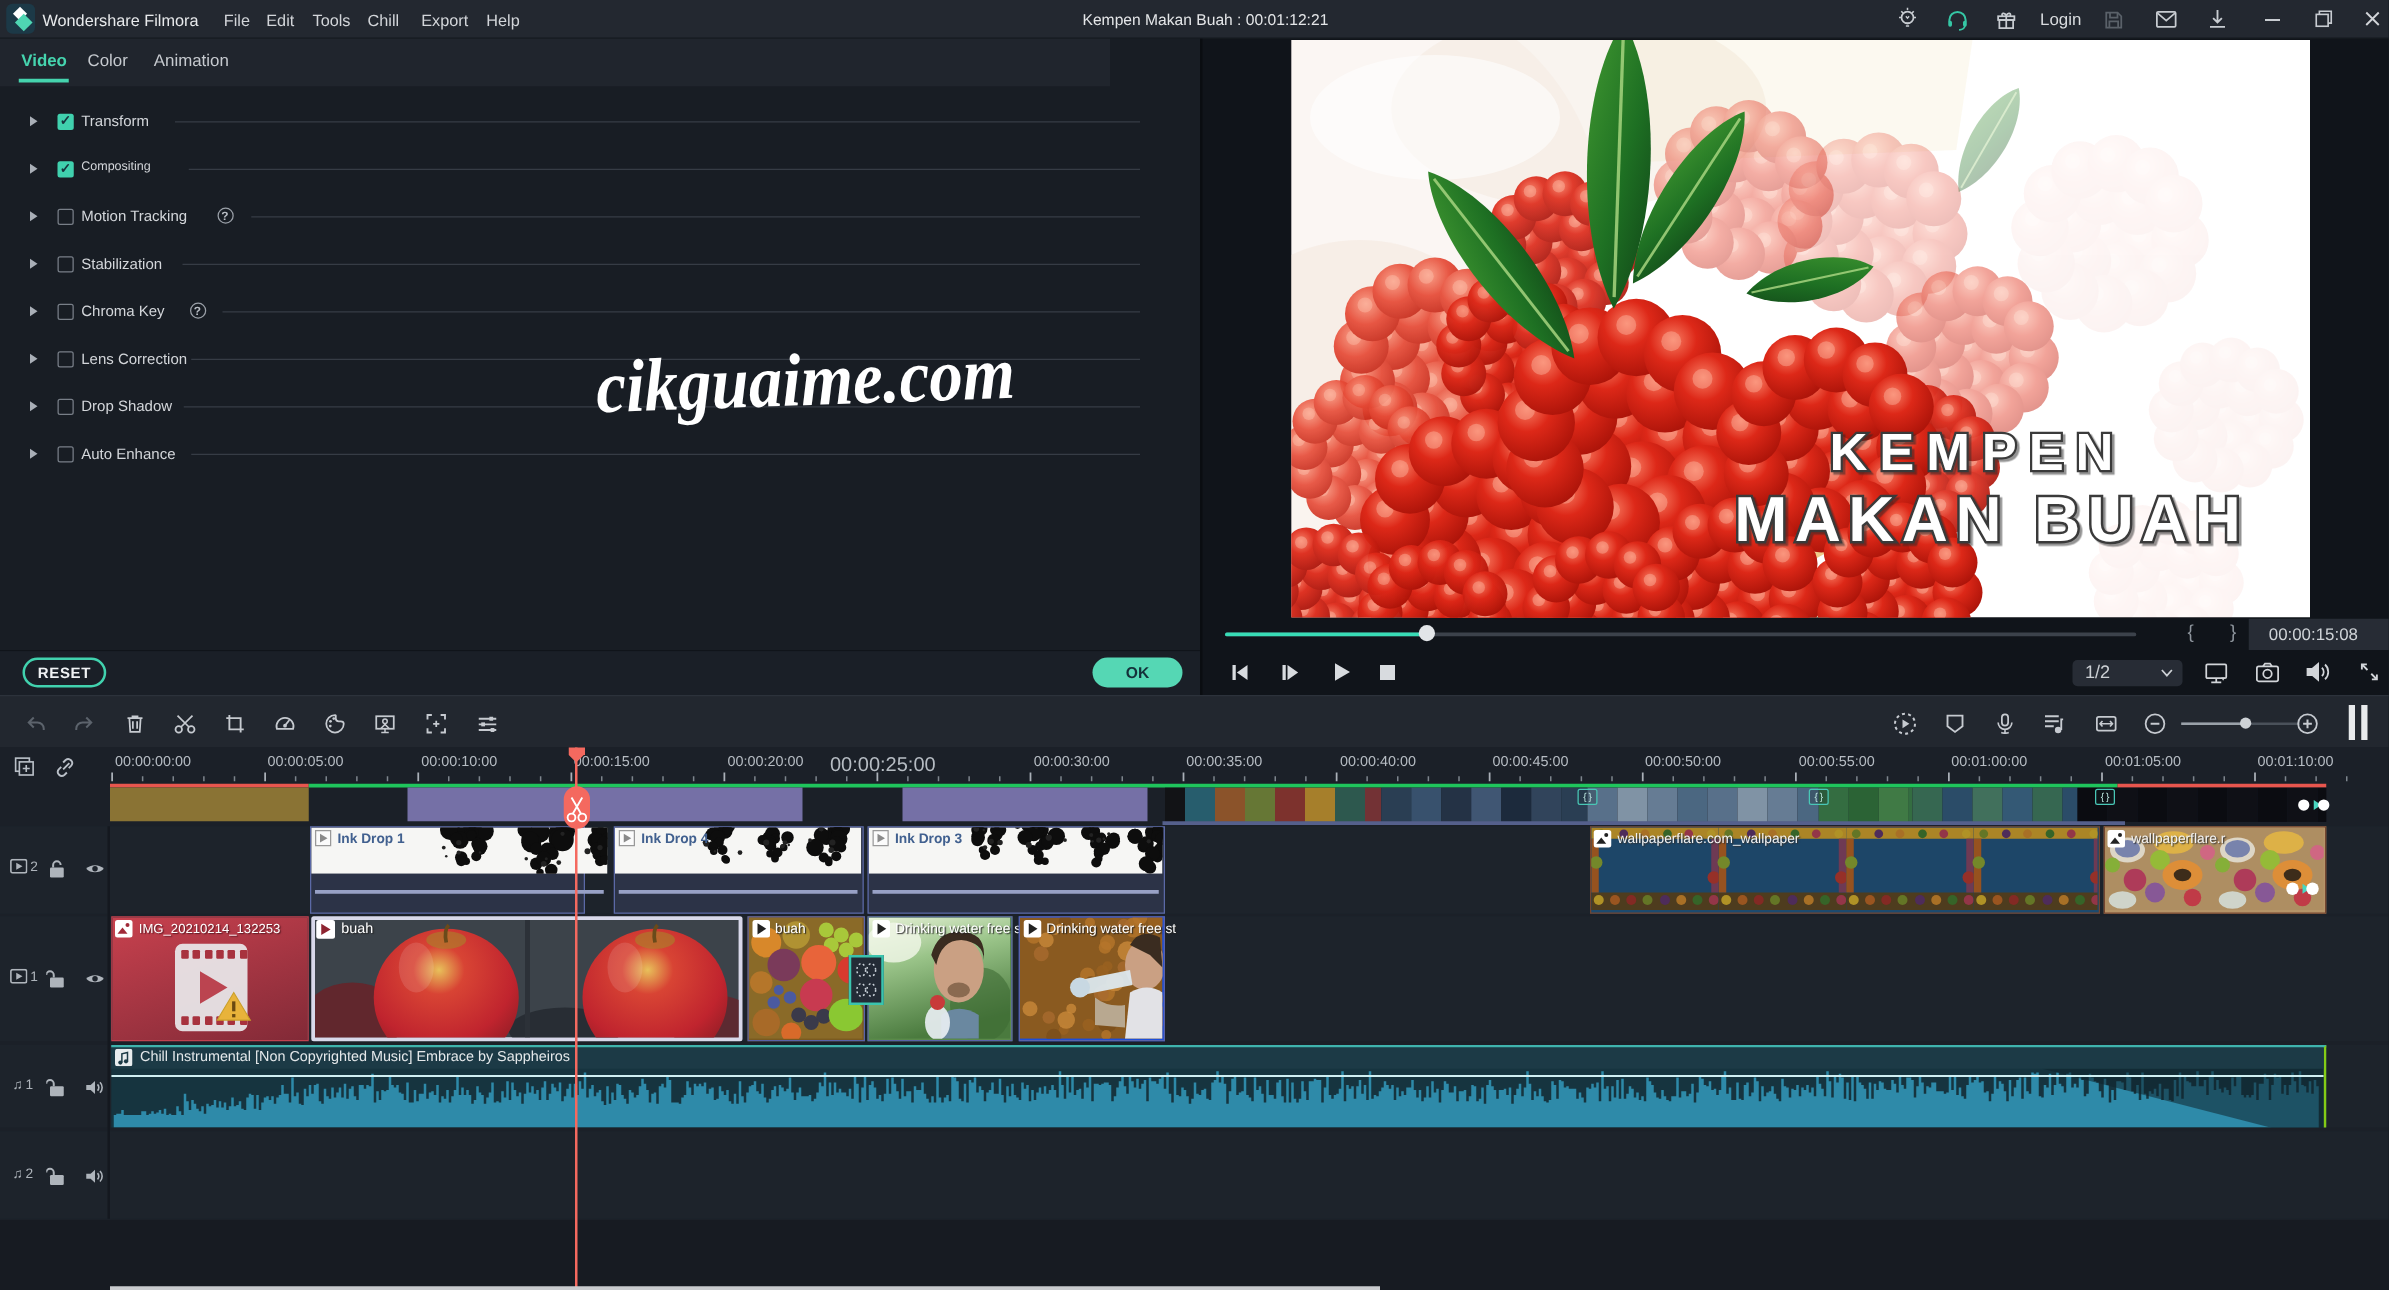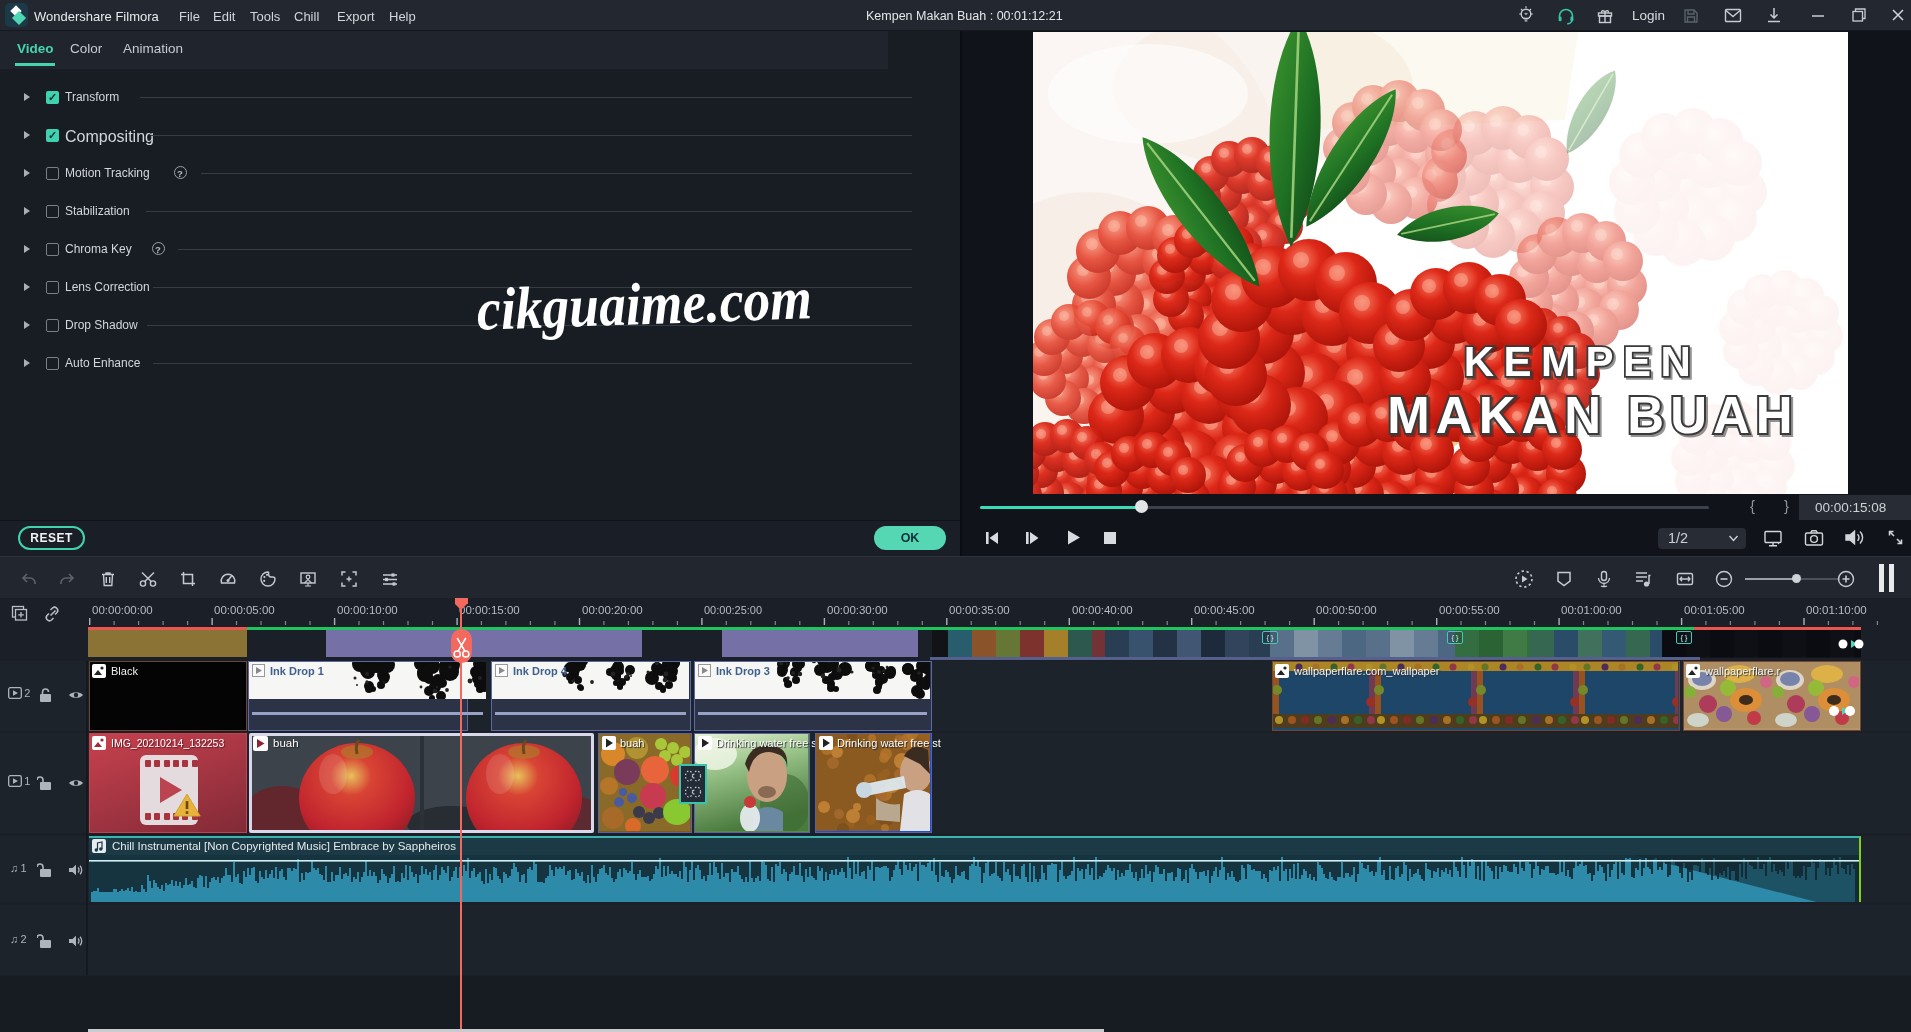--- a/index.html
+++ b/index.html
@@ -70,21 +70,21 @@
    <div class="abs" style="left:15px;top:32px;width:40px;height:3px;background:#45d4ae"></div>
    <div class="txt" style="left:70px;top:10px;font-size:13.5px;color:#c6cacf">Color</div>
    <div class="txt" style="left:123px;top:10px;font-size:13.5px;color:#c6cacf">Animation</div>
  </div>
 <div class="abs" style="left:24px;top:62px;width:0;height:0;border-left:6px solid #a9afb7;border-top:4.5px solid transparent;border-bottom:4.5px solid transparent"></div>
 <div class="abs" style="left:46px;top:59.5px;width:13px;height:13px;border-radius:2px;background:#40d1ae;color:#17323c;font-size:11px;font-weight:bold;text-align:center;line-height:13px">✓</div>
 <div class="txt" style="left:65px;top:59px;font-size:12px;color:#d3d6da">Transform</div>
 <div class="abs" style="left:140px;top:66px;width:772px;height:1px;background:#363c45"></div>
 <div class="abs" style="left:24px;top:100px;width:0;height:0;border-left:6px solid #a9afb7;border-top:4.5px solid transparent;border-bottom:4.5px solid transparent"></div>
 <div class="abs" style="left:46px;top:97.5px;width:13px;height:13px;border-radius:2px;background:#40d1ae;color:#17323c;font-size:11px;font-weight:bold;text-align:center;line-height:13px">✓</div>
-<div class="txt" style="left:65px;top:97px;font-size:16px;color:#d3d6da">Compositing</div>
+<div class="txt" style="left:65px;top:97px;font-size:10px;color:#d3d6da">Compositing</div>
 <div class="abs" style="left:151px;top:104px;width:761px;height:1px;background:#363c45"></div>
 <div class="abs" style="left:24px;top:138px;width:0;height:0;border-left:6px solid #a9afb7;border-top:4.5px solid transparent;border-bottom:4.5px solid transparent"></div>
 <div class="abs" style="left:46px;top:135.5px;width:13px;height:13px;border-radius:2px;border:1.5px solid #787f88"></div>
 <div class="txt" style="left:65px;top:135px;font-size:12px;color:#d3d6da">Motion  Tracking</div>
 <div class="abs" style="left:173.5px;top:135px;width:13px;height:13px;border-radius:50%;border:1.2px solid #9aa0a8;color:#b8bdc4;font-size:9.5px;text-align:center;line-height:13px;font-weight:bold">?</div>
 <div class="abs" style="left:201px;top:142px;width:711px;height:1px;background:#363c45"></div>
 <div class="abs" style="left:24px;top:176px;width:0;height:0;border-left:6px solid #a9afb7;border-top:4.5px solid transparent;border-bottom:4.5px solid transparent"></div>
 <div class="abs" style="left:46px;top:173.5px;width:13px;height:13px;border-radius:2px;border:1.5px solid #787f88"></div>
 <div class="txt" style="left:65px;top:173px;font-size:12px;color:#d3d6da">Stabilization</div>
 <div class="abs" style="left:146px;top:180px;width:766px;height:1px;background:#363c45"></div>
@@ -1085,21 +1085,21 @@
         <path d="M10 7 v5.5 M7.2 9.8 h5.6" stroke="#b9bfc7" stroke-width="1.3"></path>
       </svg>
 <svg class="abs" style="left:43px;top:7px" width="18" height="18" viewBox="0 0 18 18" fill="none" stroke="#b9bfc7" stroke-width="1.5">
         <path d="M7.5 10.5 L12.5 5.5 M6 8.5 L4 10.5 a3.2 3.2 0 0 0 4.5 4.5 L10.5 13 M12 9.5 L14 7.5 A3.2 3.2 0 0 0 9.5 3 L7.5 5"></path>
       </svg>
 <div class="txt" style="left:92px;top:6px;font-size:11.5px;color:#b6bcc3">00:00:00:00</div>
 <div class="txt" style="left:214px;top:6px;font-size:11.5px;color:#b6bcc3">00:00:05:00</div>
 <div class="txt" style="left:337px;top:6px;font-size:11.5px;color:#b6bcc3">00:00:10:00</div>
 <div class="txt" style="left:459px;top:6px;font-size:11.5px;color:#b6bcc3">00:00:15:00</div>
 <div class="txt" style="left:582px;top:6px;font-size:11.5px;color:#b6bcc3">00:00:20:00</div>
-<div class="txt" style="left:704px;top:6px;font-size:11px;color:#b6bcc3">00:00:25:00</div>
+<div class="txt" style="left:664px;top:6px;font-size:16px;color:#b6bcc3">00:00:25:00</div>
 <div class="txt" style="left:827px;top:6px;font-size:11.5px;color:#b6bcc3">00:00:30:00</div>
 <div class="txt" style="left:949px;top:6px;font-size:11.5px;color:#b6bcc3">00:00:35:00</div>
 <div class="txt" style="left:1072px;top:6px;font-size:11.5px;color:#b6bcc3">00:00:40:00</div>
 <div class="txt" style="left:1194px;top:6px;font-size:11.5px;color:#b6bcc3">00:00:45:00</div>
 <div class="txt" style="left:1316px;top:6px;font-size:11.5px;color:#b6bcc3">00:00:50:00</div>
 <div class="txt" style="left:1439px;top:6px;font-size:11.5px;color:#b6bcc3">00:00:55:00</div>
 <div class="txt" style="left:1561px;top:6px;font-size:11.5px;color:#b6bcc3">00:01:00:00</div>
 <div class="txt" style="left:1684px;top:6px;font-size:11.5px;color:#b6bcc3">00:01:05:00</div>
 <div class="txt" style="left:1806px;top:6px;font-size:11.5px;color:#b6bcc3">00:01:10:00</div>
 <svg class="abs" style="left:0;top:0" width="1911" height="28" viewBox="0 0 1911 28">
@@ -1277,29 +1277,20 @@
       </svg>
 <div class="txt" style="left:10px;top:335px;font-size:11px;color:#aeb4bb">♫ 2</div>
 <svg class="abs" style="left:37px;top:334px" width="18" height="18" viewBox="0 0 18 18" fill="none">
         <rect x="3" y="8" width="11" height="8" rx="1" fill="#aeb4bb"></rect>
         <path d="M5.5 8 V6 a3 3 0 0 1 6 0" stroke="#aeb4bb" stroke-width="1.6" transform="translate(1.5,0) scale(-1,1) translate(-10,0)"></path>
       </svg>
 <svg class="abs" style="left:66px;top:334px" width="18" height="18" viewBox="0 0 18 18" fill="none">
         <path d="M3 7 h3.5 L10 3.8 V14.2 L6.5 11 H3 Z" fill="#aeb4bb"></path>
         <path d="M12 6.5 a3.5 3.5 0 0 1 0 5 M14 4.8 a6 6 0 0 1 0 8.4" stroke="#aeb4bb" stroke-width="1.3"></path>
       </svg>
-<div class="abs" style="left:89px;top:63px;width:158px;height:70px;background:#040404;border:1px solid #6b4434">
-        <div class="abs" style="left:2px;top:2px;width:14px;height:14px;background:#fff;border-radius:2px">
-          <svg width="14" height="14" viewBox="0 0 14 14">
-            <circle cx="10" cy="4" r="1.6" fill="#222"></circle>
-            <path d="M2 11 L6 6 L10 11 Z" fill="#222"></path>
-          </svg>
-        </div>
-        <div class="txt" style="left:21px;top:3px;font-size:11px;color:#f0f0f0">Black</div>
-      </div>
 <div class="abs" style="left:248px;top:63px;width:220px;height:70px;background:#2c3347;border:1.5px solid #5b69a6">
         <svg class="abs" style="left:0;top:0" width="237" height="37" viewBox="0 0 237 37">
           <rect width="237" height="37" fill="#f6f6f4"></rect>
           <circle cx="129" cy="3" r="8" fill="#0d0d0d"></circle>
           <circle cx="138" cy="3" r="8" fill="#0d0d0d"></circle>
           <circle cx="111" cy="2" r="8" fill="#0d0d0d"></circle>
           <circle cx="129" cy="4" r="5" fill="#0d0d0d"></circle>
           <circle cx="124" cy="1" r="7" fill="#0d0d0d"></circle>
           <circle cx="127" cy="6" r="5" fill="#0d0d0d"></circle>
           <circle cx="119" cy="10" r="7" fill="#0d0d0d"></circle>

